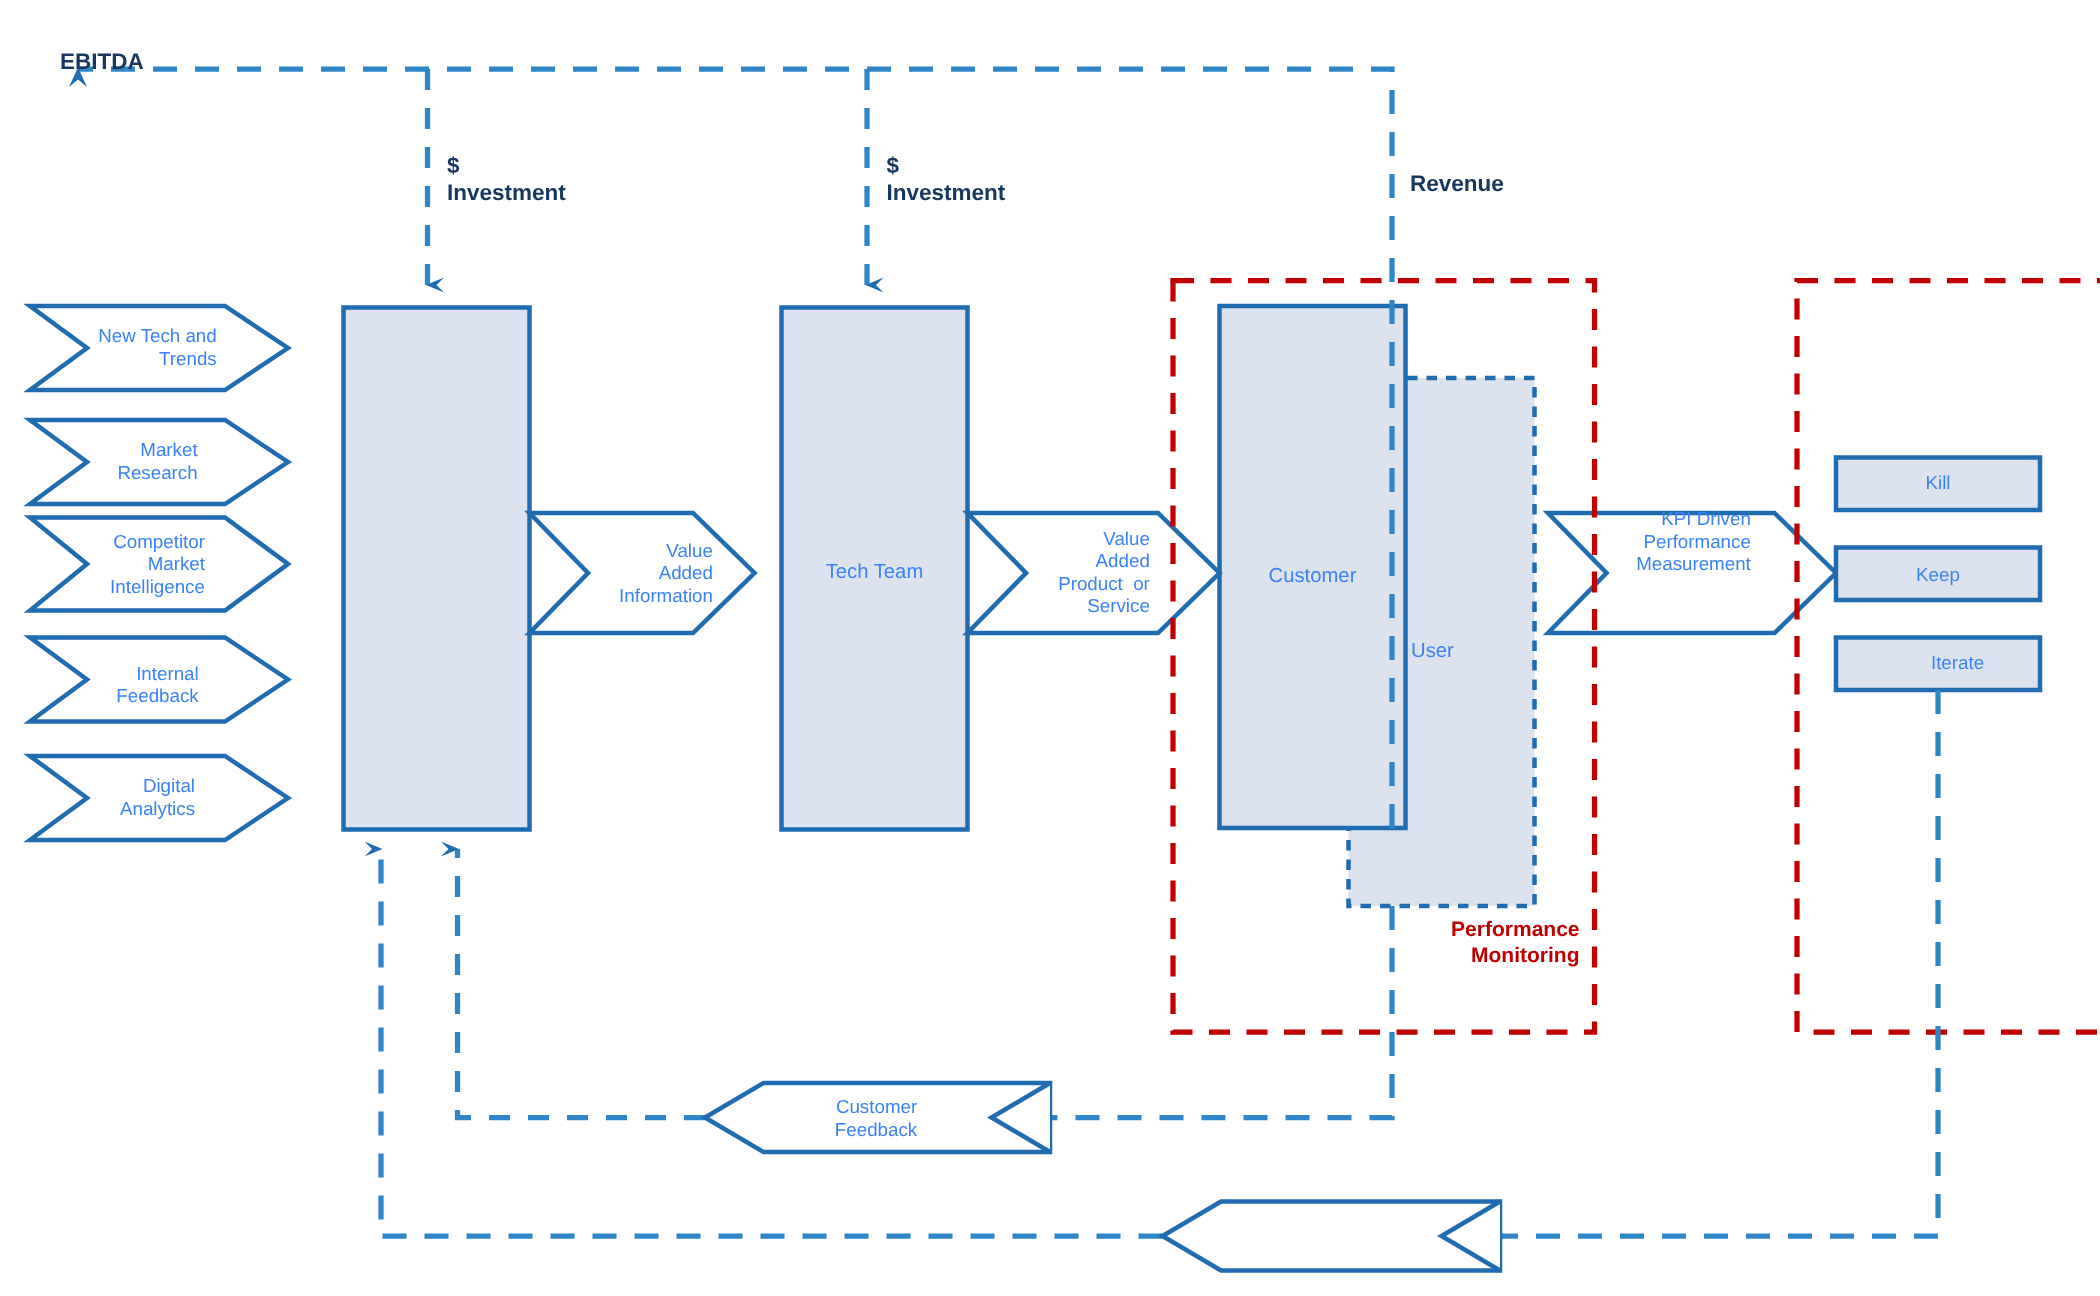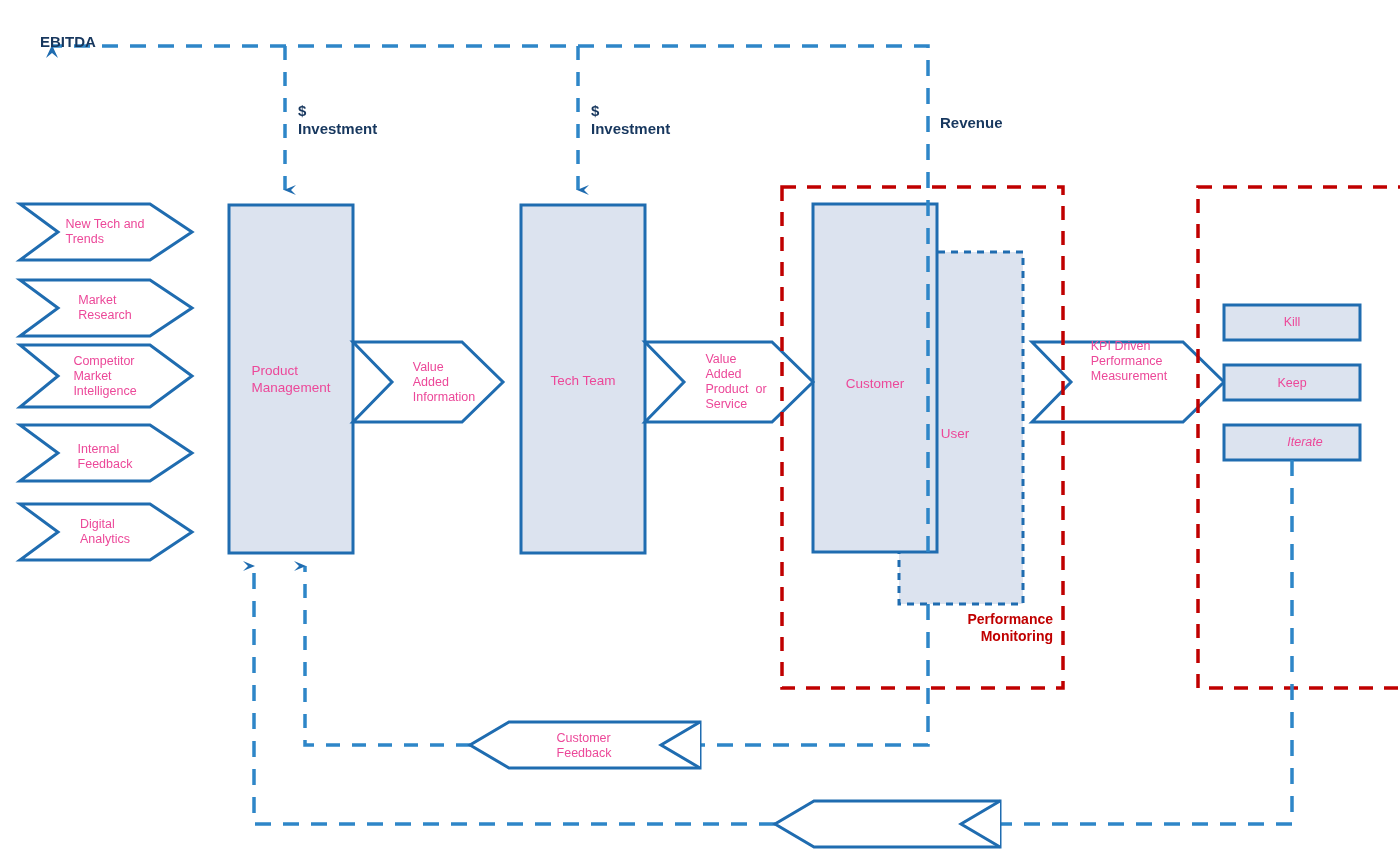--- a/index.html
+++ b/index.html
@@ -1,22 +1,22 @@
 <!DOCTYPE html>
 <html><head>
 <meta charset="utf-8">
 <style>
   html,body{margin:0;padding:0;background:#ffffff;}
   body{font-family:"Liberation Sans", sans-serif;}
   #stage{position:relative;width:1400px;height:864px;background:#fff;overflow:hidden;}
   #stage svg{position:absolute;left:0;top:0;}
   .lbl{position:absolute;color:#17375e;font-weight:bold;font-size:15px;line-height:18px;white-space:pre;}
   .redlbl{position:absolute;color:#c00000;font-weight:bold;font-size:14px;line-height:17px;text-align:right;}
-  .shapetext{position:absolute;display:flex;align-items:center;justify-content:center;text-align:left;
-             color:#ec4899;font-size:13.5px;line-height:17px;pointer-events:none;}
+  .shapetext{position:absolute;display:flex;align-items:center;justify-content:center;text-align:right;
+             color:#3b82f6;font-size:13.5px;line-height:17px;pointer-events:none;}
   .shapetext.small{font-size:12.5px;line-height:15px;}
 </style>
 </head>
 <body>
 
 <div id="stage">
 
   <svg width="1400" height="864">
     <defs>
       <marker id="arrowDown" markerWidth="14" markerHeight="14" refX="5" refY="11" orient="auto" markerUnits="userSpaceOnUse">
@@ -103,40 +103,38 @@
   <div class="shapetext small" style="left:50px;top:280px;width:110px;height:56px;white-space:pre;">Market
 Research</div>
   <div class="shapetext small" style="left:50px;top:345px;width:110px;height:62px;white-space:pre;">Competitor
 Market
 Intelligence</div>
   <div class="shapetext small" style="left:50px;top:425px;width:110px;height:64px;white-space:pre;">Internal
 Feedback</div>
   <div class="shapetext small" style="left:50px;top:504px;width:110px;height:56px;white-space:pre;">Digital
 Analytics</div>
 
-  <div class="shapetext" style="left:231px;top:353px;width:120px;height:52px;white-space:pre;">Product
-Management</div>
   <div class="shapetext" style="left:523px;top:365px;width:120px;height:30px;white-space:pre;">Tech Team</div>
   <div class="shapetext" style="left:815px;top:368px;width:120px;height:30px;white-space:pre;">Customer</div>
   <div class="shapetext" style="left:895px;top:418px;width:120px;height:30px;white-space:pre;">User</div>
 
   <div class="shapetext small" style="left:392px;top:355px;width:104px;height:54px;white-space:pre;">Value
 Added
 Information</div>
   <div class="shapetext small" style="left:684px;top:347px;width:104px;height:70px;white-space:pre;">Value
 Added
 Product  or
 Service</div>
   <div class="shapetext small" style="left:1071px;top:334px;width:116px;height:54px;white-space:pre;">KPI Driven
 Performance
 Measurement</div>
 
   <div class="shapetext small" style="left:1224px;top:305px;width:136px;height:35px;">Kill</div>
   <div class="shapetext small" style="left:1224px;top:365px;width:136px;height:37px;">Keep</div>
-  <div class="shapetext small" style="left:1224px;top:425px;width:162px;height:35px;font-style:italic;">Iterate</div>
+  <div class="shapetext small" style="left:1224px;top:425px;width:162px;height:35px;">Iterate</div>
 
   <div class="shapetext small" style="left:509px;top:728px;width:150px;height:36px;white-space:pre;">Customer
 Feedback</div>
 
   <div class="redlbl" style="left:893px;top:611px;width:160px;white-space:pre;">Performance
 Monitoring</div>
 
 </div>
 
 </body></html>

